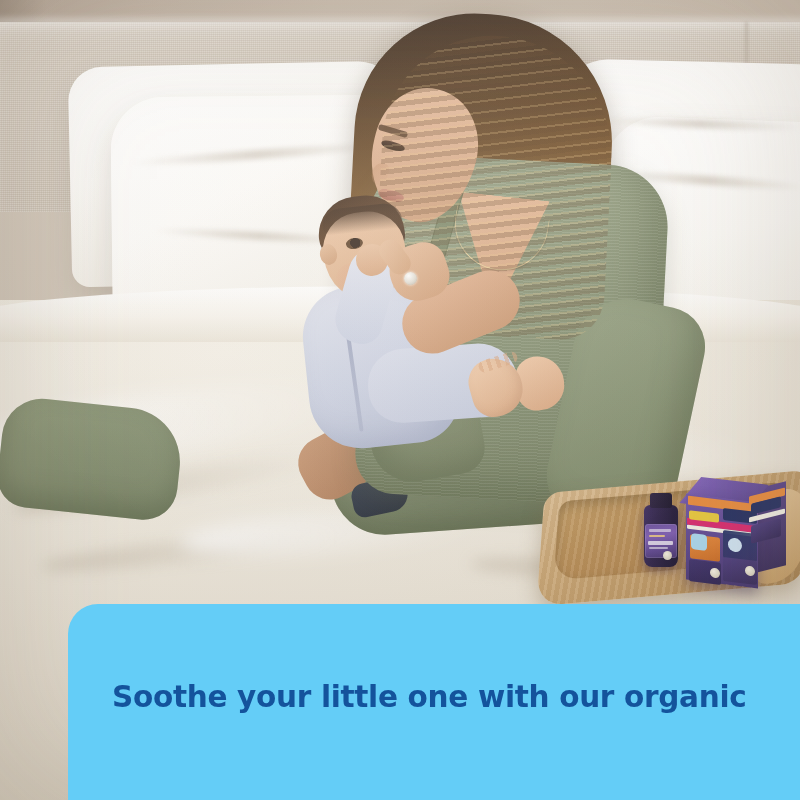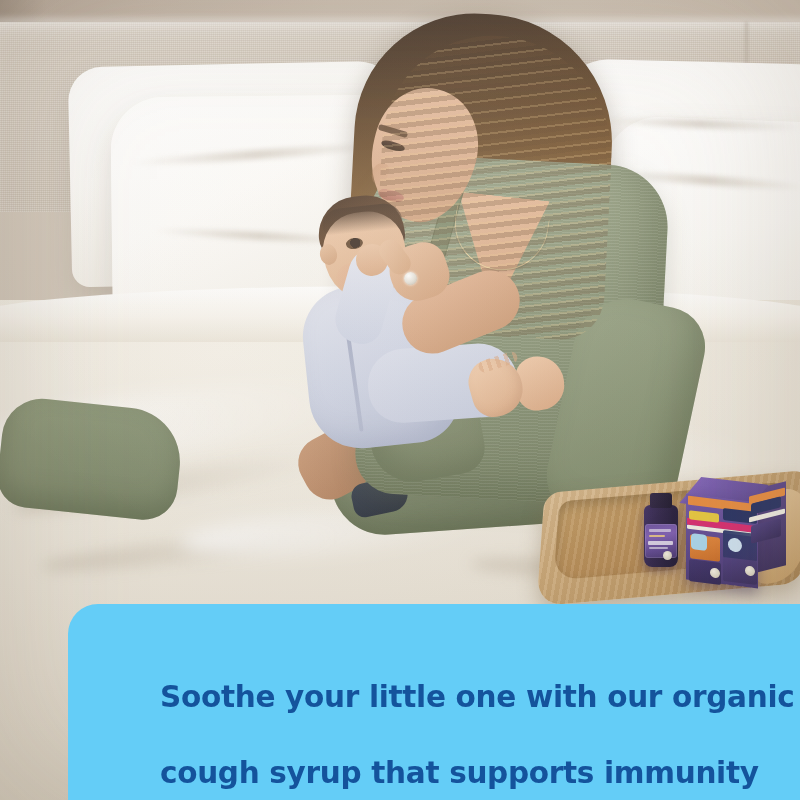--- a/index.html
+++ b/index.html
@@ -603,21 +603,21 @@
   .caption-text {
     color: #14539c;
     font-family: "DejaVu Sans", "Liberation Sans", sans-serif;
     font-weight: bold;
     font-size: 29.5px;
     line-height: 38px;
     letter-spacing: -0.3px;
     margin: 0;
     white-space: pre-line;
   }
-  .caption-line { display: block; margin-left: 48px; }
+  .caption-line { display: block; }
 </style>
 </head>
 <body>
 
 <div id="ad-root">
 
   <div class="photo-scene">
 
     <div class="wall"></div>
     <div class="wall-shadow-left"></div>
@@ -738,18 +738,17 @@
       </div>
     </div>
 
     <div class="photo-grade"></div>
     <div class="photo-vignette"></div>
   </div>
 
   <div class="caption-banner">
     <p class="caption-text">
       <span class="caption-line">Soothe your little one with our organic</span>
-      <span class="caption-line">cough syrup that supports immunity</span>
       
     </p>
   </div>
 
 </div>
 
 </body></html>

